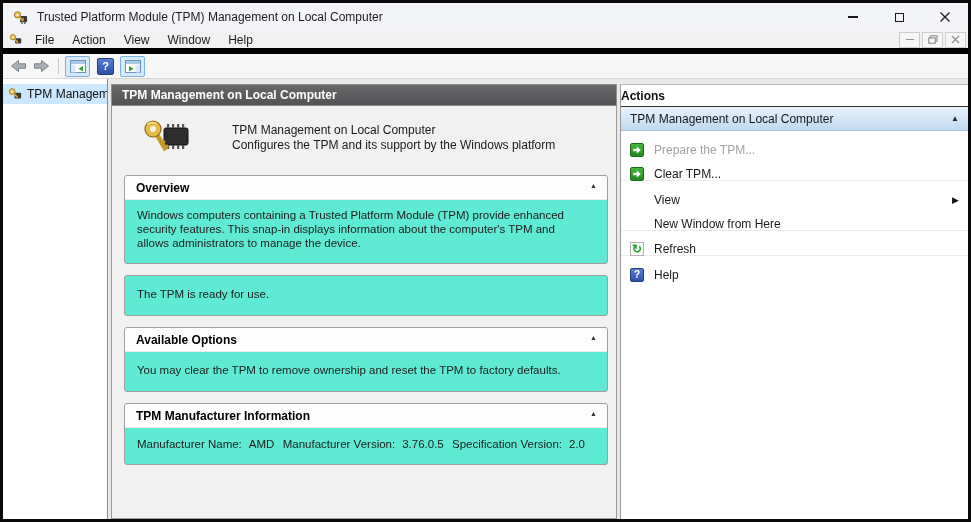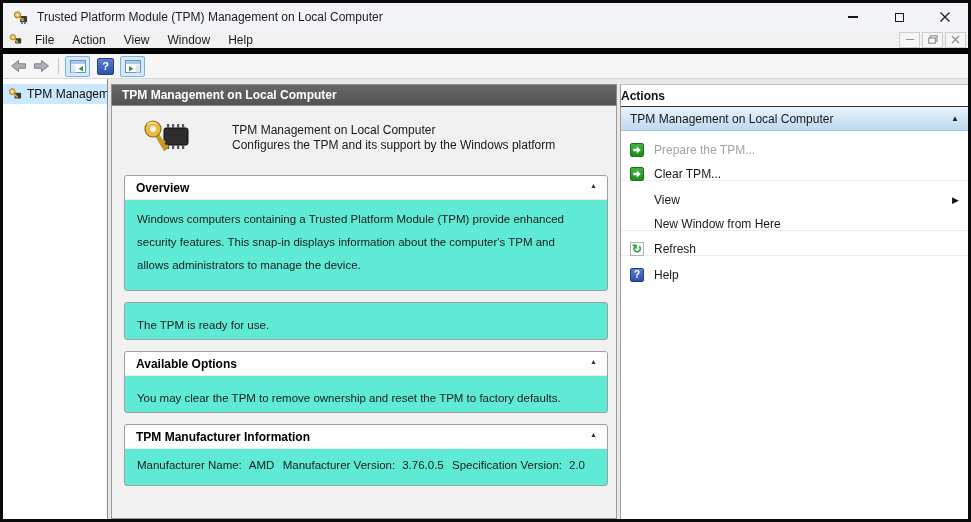--- a/index.html
+++ b/index.html
@@ -111,22 +111,22 @@
   }
   .sec-head {
     position: relative; padding: 5px 11px 4px;
     font-size: 12px; font-weight: bold; color: #000;
     border-bottom: 1px solid #ececec; background: #fdfdfd;
   }
   .sec-collapse {
     position: absolute; right: 10px; top: 6px;
     font-size: 7px; color: #333;
   }
-  .sec-body { padding: 8px 40px 13px 12px; font-size: 11.5px; color: #1c1c1c; line-height: 23px; }
-  .sec-body.single { padding: 11px 12px 2px 12px; }
+  .sec-body { padding: 8px 40px 13px 12px; font-size: 11.5px; color: #1c1c1c; line-height: 14px; }
+  .sec-body.single { padding: 11px 12px 14px 12px; }
   .fields-row { display: flex; justify-content: space-between; padding: 10px 22px 14px 12px; font-size: 11.5px; color: #1c1c1c; }
   .fields-row .pair .lbl { margin-right: 7px; }
 
   
   .actions-pane {
     width: 348px; flex: 0 0 348px;
     background: #fff; border-left: 1px solid #9b9b9b;
     margin-top: 5px;
     display: flex; flex-direction: column; overflow: hidden;
     border-top: 1px solid #bdbdbd;

